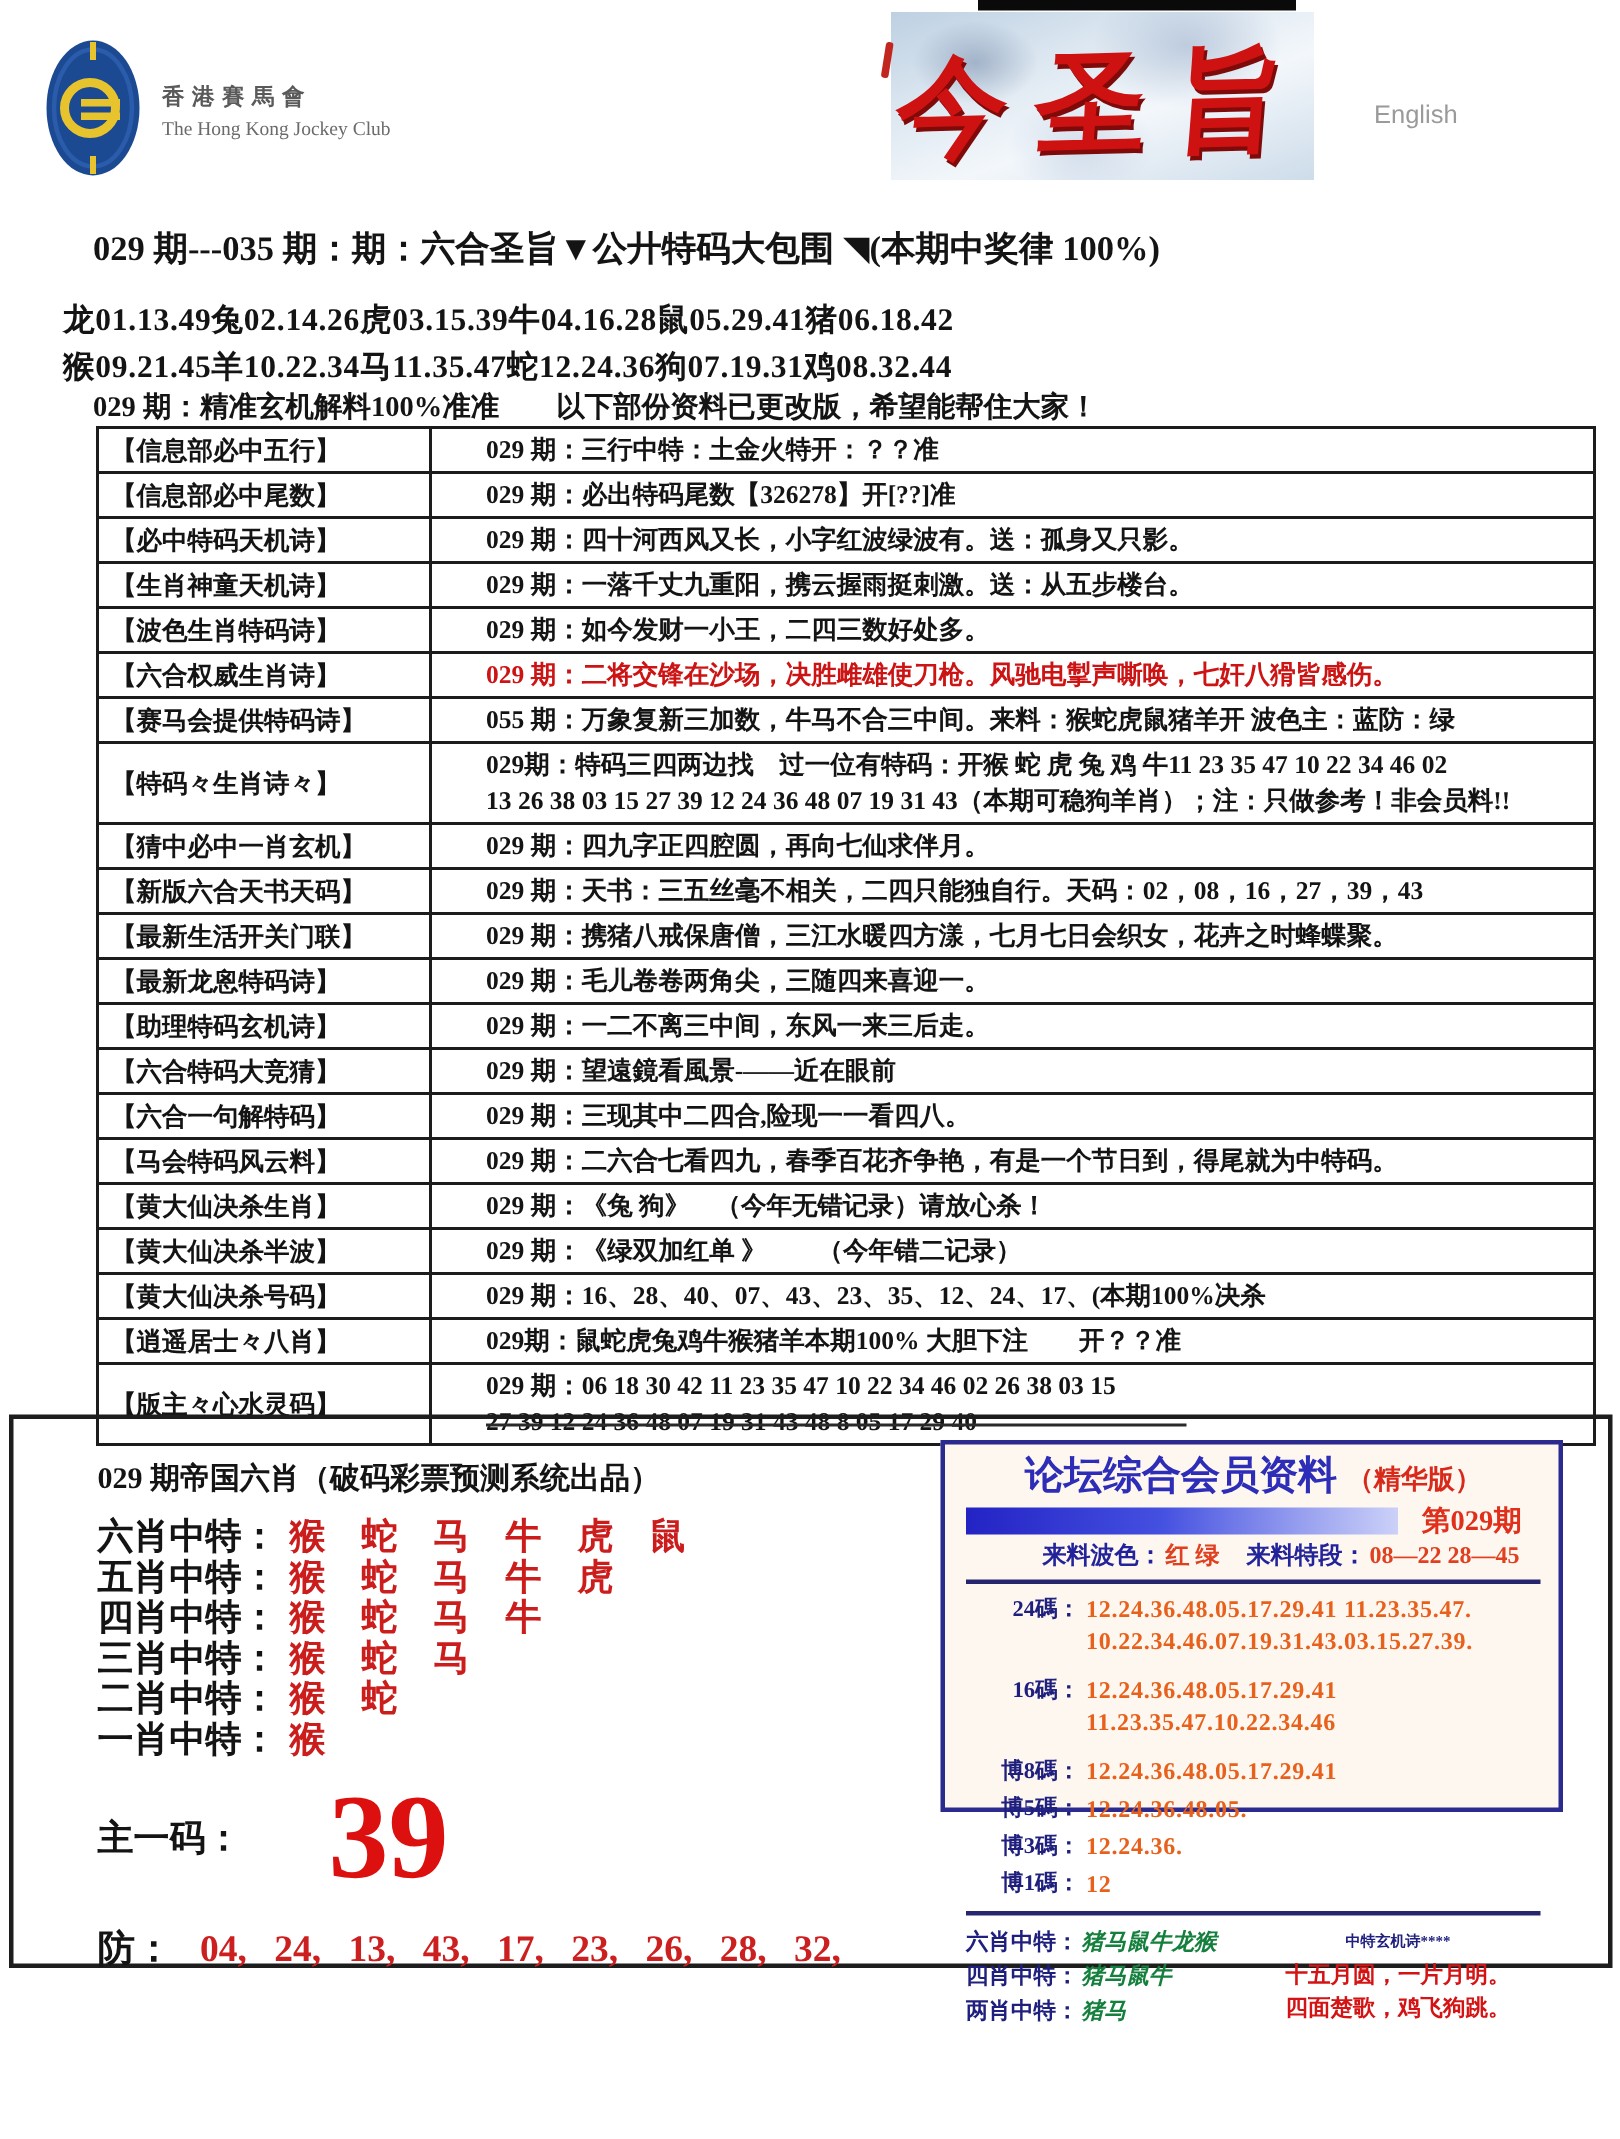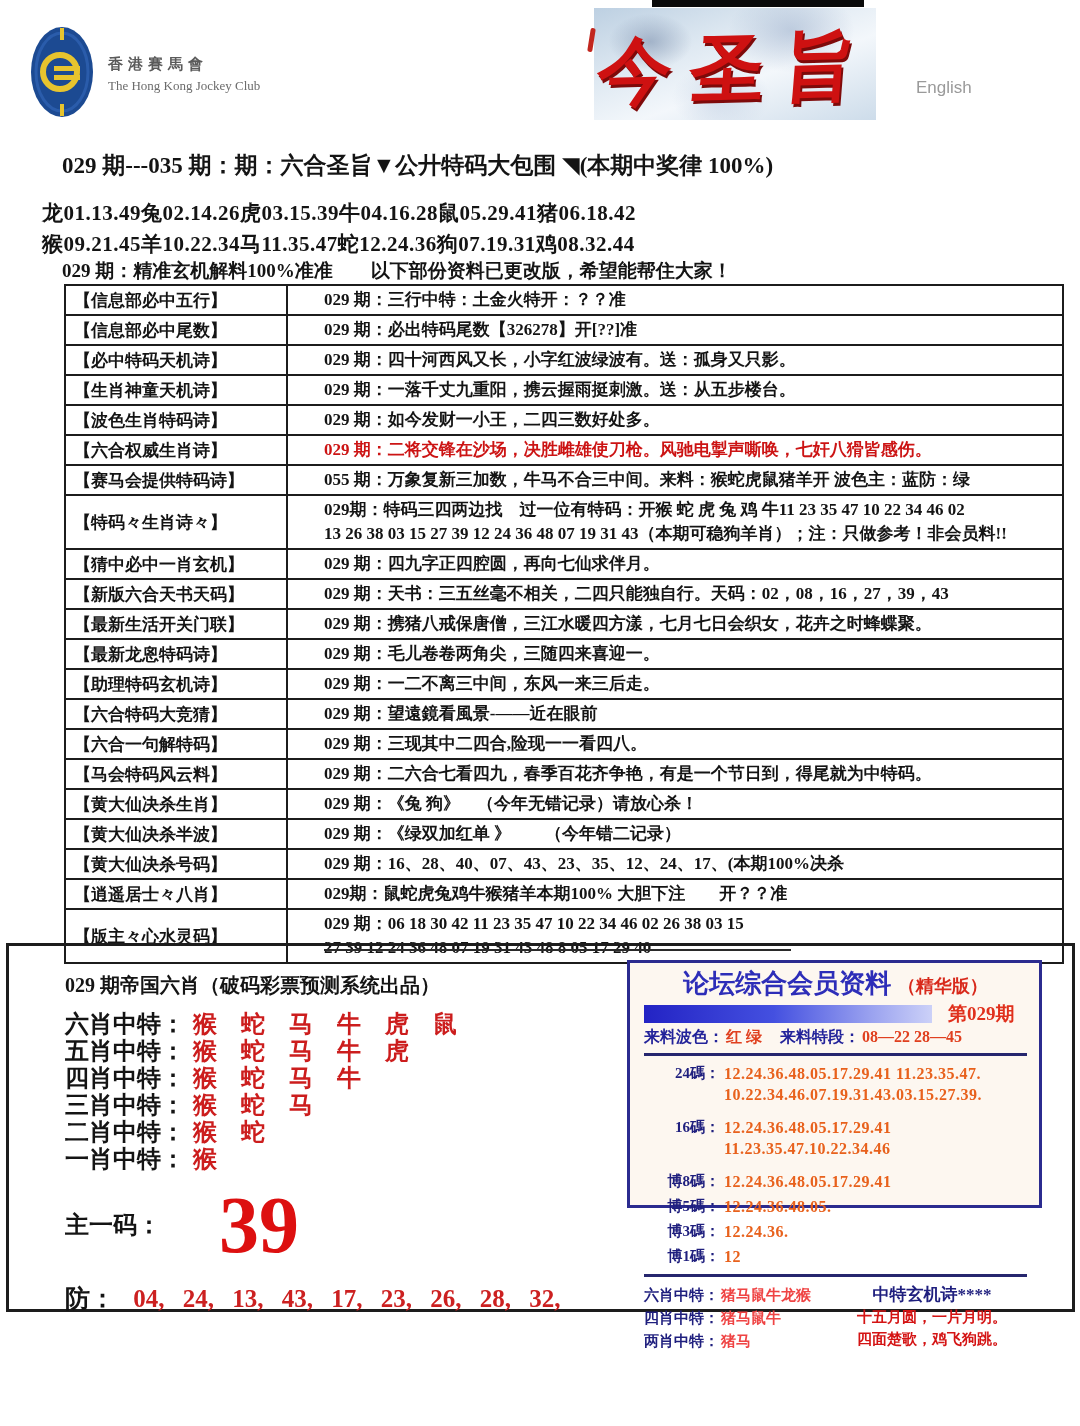--- a/index.html
+++ b/index.html
@@ -15,21 +15,21 @@
           background:
             radial-gradient(60px 40px at 20% 30%,rgba(120,140,170,.55),rgba(120,140,170,0) 70%),
             radial-gradient(90px 60px at 70% 20%,rgba(150,170,200,.5),rgba(150,170,200,0) 70%),
             radial-gradient(70px 50px at 45% 80%,rgba(190,205,225,.6),rgba(190,205,225,0) 70%),
             linear-gradient(160deg,#bdd0e2 0%,#dfe9f2 35%,#f3f7fb 60%,#cddcea 100%);}
   .red-tick{position:absolute;left:-5px;top:20px;width:5px;height:24px;background:#c2271f;
             border-radius:2px;transform:rotate(9deg);}
   .calli{position:absolute;left:4px;top:12px;font-size:74px;font-weight:bold;color:#ce1111;
          letter-spacing:18px;white-space:nowrap;transform:skewX(-6deg) rotate(-1.5deg);
          text-shadow:2px 3px 0 #7e0a0a;}
-  .english{position:absolute;left:916px;top:78px;color:#9a9a9a;font-size:17px;text-decoration:none;
+  .english{position:absolute;left:916px;top:67px;color:#9a9a9a;font-size:17px;text-decoration:none;
            font-family:"Liberation Sans",sans-serif;}
 
   
   .title-line{position:absolute;left:62px;top:150px;width:980px;font-size:23px;font-weight:bold;}
   .zline{position:absolute;left:42px;width:1000px;font-size:21px;font-weight:bold;letter-spacing:.5px;}
   .z1{top:199px;} .z2{top:230px;}
   .notice{position:absolute;left:62px;top:258px;font-size:19px;font-weight:bold;}
 
   
   table.main{position:absolute;left:64px;top:284px;width:1000px;border-collapse:collapse;}
@@ -54,34 +54,34 @@
   .guard-nums{color:#cc2020;margin-left:12px;word-spacing:12px;}
 
   
   .member-panel{position:absolute;left:618px;top:14px;width:415px;height:248px;box-sizing:border-box;
                 border:3px solid #2b2b8f;background:#fdf7f0;padding:6px 12px 6px 14px;}
   .mp-title{text-align:center;font-size:26px;font-weight:bold;color:#2d2db8;line-height:30px;white-space:nowrap;}
   .mp-title .t2{color:#d8291b;font-size:18px;}
   .mp-bar-row{display:flex;align-items:center;margin-top:3px;height:20px;}
   .grad-bar{height:18px;width:288px;background:linear-gradient(90deg,#2323c4 0%,#4450e0 45%,#98a0ef 78%,#ccd1f8 100%);}
   .issue{color:#e0301c;font-weight:bold;font-size:19px;margin-left:16px;}
-  .mp-wave{margin-top:3px;text-align:left;font-weight:bold;font-size:16px;color:#23239a;white-space:nowrap;}
+  .mp-wave{margin-top:3px;text-align:right;font-weight:bold;font-size:16px;color:#23239a;white-space:nowrap;}
   .mp-wave .wv{color:#e0401f;margin-right:14px;margin-left:2px;}
   .mp-divider{border-top:3px solid #26266e;margin:5px 0 7px;}
   .mp-divider.thin{border-top-width:3px;margin-top:7px;}
   .code-row{display:flex;font-weight:bold;margin-bottom:4px;}
   .code-row.gap{margin-bottom:12px;}
   .code-label{flex:0 0 76px;text-align:right;color:#1f1f7e;font-size:15px;line-height:21px;white-space:nowrap;}
   .code-lines{color:#e8611c;font-size:16px;letter-spacing:.5px;margin-left:4px;}
   .code-lines div{line-height:21px;}
   .mp-footer{display:flex;justify-content:space-between;margin-top:5px;}
   .fl-row{font-weight:bold;font-size:15px;line-height:23px;color:#1f1f7e;white-space:nowrap;}
-  .fl-row .fv{color:#ef4444;margin-left:2px;}
+  .fl-row .fv{color:#15803d;margin-left:2px;font-style:italic;}
   .fr{width:190px;text-align:center;}
-  .fr-title{color:#1f1f7e;font-weight:bold;font-size:17px;line-height:22px;}
+  .fr-title{color:#1f1f7e;font-weight:bold;font-size:10px;line-height:22px;}
   .fr-line{color:#d41414;font-weight:bold;font-size:15px;line-height:22px;white-space:nowrap;}
 </style>
 </head>
 <body>
 
 <div class="page">
 
   <div class="topbar"></div>
 
   <div class="logo">

